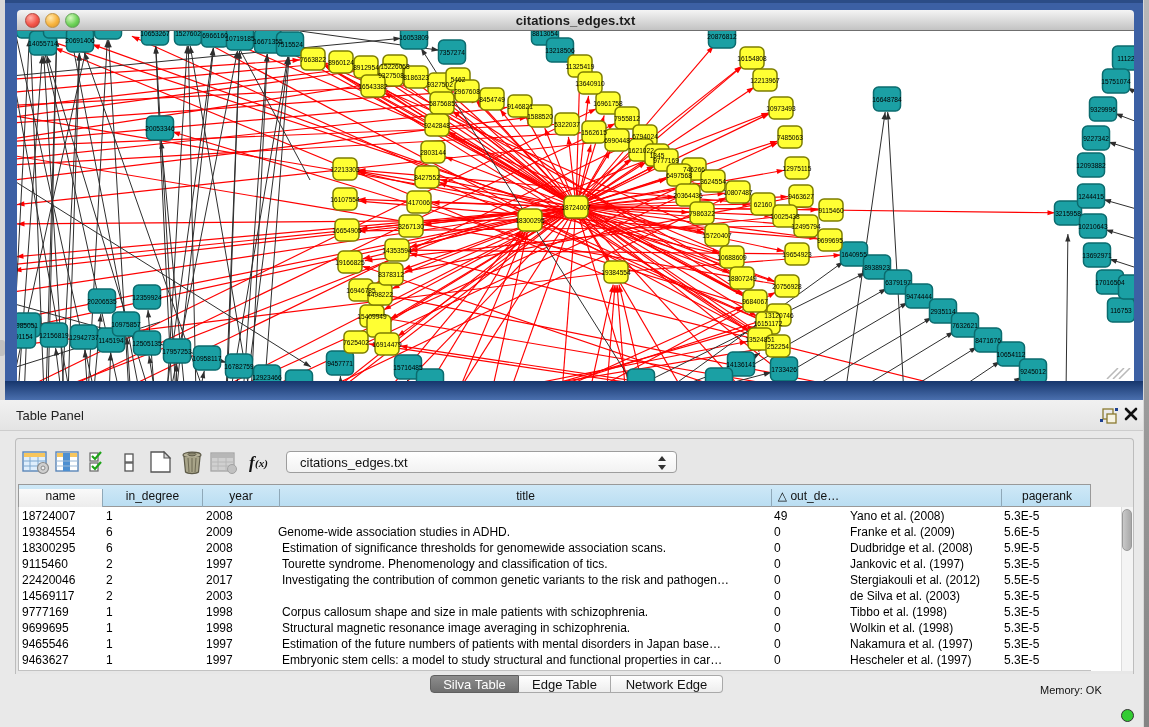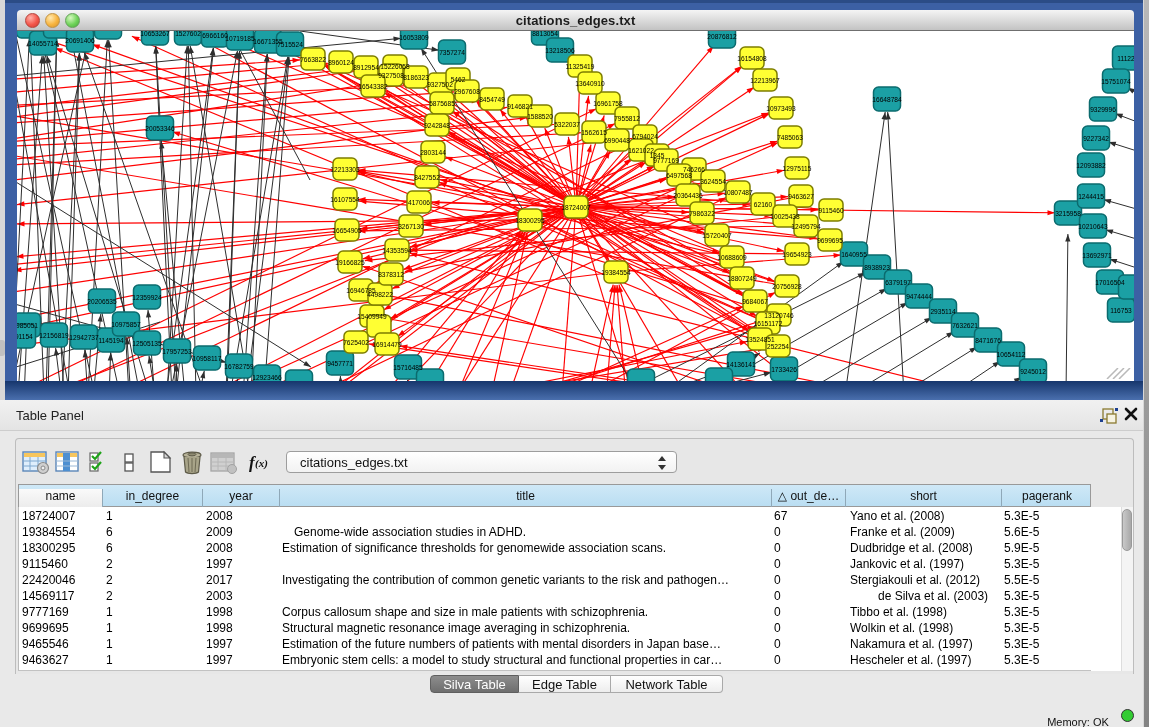--- a/index.html
+++ b/index.html
@@ -25,21 +25,21 @@
 #thead { position:absolute; left:18px; top:484px; width:1073px; height:23px; background:linear-gradient(#cfe8f7,#badef2); border:1px solid #999; border-left:1px solid #999; }
 #thead span { position:absolute; top:4px; font-size:12px; color:#111; text-align:center; border-left:1px solid #8fa8b8; height:23px; padding-top:0; }
 #tbody { position:absolute; left:18px; top:507px; width:1103px; height:164px; background:#fff; border-left:1px solid #bbb; border-bottom:1px solid #c2c2c2; }
 #tbodyext { position:absolute; left:1091px; top:507px; width:42px; height:164px; background:#fff; border-right:1px solid #bbb; }
 #vscroll { position:absolute; left:1121px; top:507px; width:12px; height:164px; background:#f4f4f4; border-left:1px solid #ddd; }
 #vthumb { position:absolute; left:1122px; top:509px; width:10px; height:42px; background:linear-gradient(90deg,#c9c9c9,#a8a8a8); border:1px solid #999; border-radius:5px; }
 .trow { position:absolute; left:18px; width:1073px; height:16px; font-size:12px; color:#000; }
 .trow span { position:absolute; top:1px; white-space:nowrap; overflow:hidden; }
 #tabs { position:absolute; left:430px; top:675px; height:18px; }
 .tab { position:absolute; top:0; height:18px; font-size:13px; text-align:center; line-height:17px; }
-#memok { position:absolute; top:716px; left:1040px; width:76px; text-align:center; font-size:11px; color:#111; }
+#memok { position:absolute; top:684px; left:1040px; width:76px; text-align:left; font-size:11px; color:#111; }
 #memdot { position:absolute; top:709px; left:1121px; width:13px; height:13px; border-radius:50%; background:#33cc33; border:1.5px solid #333; }
 </style></head>
 <body>
 <div id="page">
   <div id="frame">
       <div class="topline"></div>
       <div class="botgrad"></div>
     </div>
   <div id="lstrip"></div>
     <div id="rstrip"></div>
@@ -878,76 +878,76 @@
         <polygon points="4,0 8,5 0,5" fill="#333"></polygon>
         <polygon points="4,14 8,9 0,9" fill="#333"></polygon>
       </svg>
   </div>
   <div id="thead">
     <span style="left:0;width:83px;border-left:none;background:linear-gradient(#fafafa,#e8e8e8)">name</span>
     <span style="left:83px;width:100px">in_degree</span>
     <span style="left:183px;width:77px">year</span>
     <span style="left:260px;width:492px">title</span>
     <span style="left:752px;width:74px">△ out_de…</span>
-    <span style="left:826px;width:156px">short</span>
     <span style="left:982px;width:91px">pagerank</span>
   </div>
   <div id="tbody"></div>
   <div id="tbodyext"></div>
   <div id="vscroll"></div>
     <div id="vthumb"></div>
   <div class="trow" style="top:508px">
 <span style="left:4px">18724007</span>
       <span style="left:88px">1</span>
       <span style="left:188px">2008</span>
-      <span style="left:756px">67</span>
+      <span style="left:756px">49</span>
       <span style="left:832px;width:160px">Yano et al. (2008)</span>
       <span style="left:986px">5.3E-5</span>
 </div>
 <div class="trow" style="top:524px">
 <span style="left:4px">19384554</span>
       <span style="left:88px">6</span>
       <span style="left:188px">2009</span>
-      <span style="left:276px;width:486px">Genome-wide association studies in ADHD.</span>
+      <span style="left:260px;width:486px">Genome-wide association studies in ADHD.</span>
       <span style="left:756px">0</span>
       <span style="left:832px;width:160px">Franke et al. (2009)</span>
       <span style="left:986px">5.6E-5</span>
 </div>
 <div class="trow" style="top:540px">
 <span style="left:4px">18300295</span>
       <span style="left:88px">6</span>
       <span style="left:188px">2008</span>
       <span style="left:264px;width:486px">Estimation of significance thresholds for genomewide association scans.</span>
       <span style="left:756px">0</span>
       <span style="left:832px;width:160px">Dudbridge et al. (2008)</span>
       <span style="left:986px">5.9E-5</span>
 </div>
 <div class="trow" style="top:556px">
 <span style="left:4px">9115460</span>
       <span style="left:88px">2</span>
       <span style="left:188px">1997</span>
+      <span style="left:264px;width:486px">Tourette syndrome. Phenomenology and classification of tics.</span>
       <span style="left:756px">0</span>
       <span style="left:832px;width:160px">Jankovic et al. (1997)</span>
       <span style="left:986px">5.3E-5</span>
 </div>
 <div class="trow" style="top:572px">
 <span style="left:4px">22420046</span>
       <span style="left:88px">2</span>
       <span style="left:188px">2017</span>
       <span style="left:264px;width:486px">Investigating the contribution of common genetic variants to the risk and pathogen…</span>
       <span style="left:756px">0</span>
       <span style="left:832px;width:160px">Stergiakouli et al. (2012)</span>
       <span style="left:986px">5.5E-5</span>
 </div>
 <div class="trow" style="top:588px">
 <span style="left:4px">14569117</span>
       <span style="left:88px">2</span>
       <span style="left:188px">2003</span>
       <span style="left:756px">0</span>
-      <span style="left:860px;width:160px">de Silva et al. (2003)</span>
+      <span style="left:832px;width:160px">de Silva et al. (2003)</span>
       <span style="left:986px">5.3E-5</span>
 </div>
 <div class="trow" style="top:604px">
 <span style="left:4px">9777169</span>
       <span style="left:88px">1</span>
       <span style="left:188px">1998</span>
       <span style="left:264px;width:486px">Corpus callosum shape and size in male patients with schizophrenia.</span>
       <span style="left:756px">0</span>
       <span style="left:832px;width:160px">Tibbo et al. (1998)</span>
       <span style="left:986px">5.3E-5</span>
@@ -975,16 +975,16 @@
       <span style="left:88px">1</span>
       <span style="left:188px">1997</span>
       <span style="left:264px;width:486px">Embryonic stem cells: a model to study structural and functional properties in car…</span>
       <span style="left:756px">0</span>
       <span style="left:832px;width:160px">Hescheler et al. (1997)</span>
       <span style="left:986px">5.3E-5</span>
 </div>
   <div id="tabs">
     <div class="tab" style="left:0;width:89px;background:linear-gradient(#8d8d8d,#6e6e6e);color:#fff;border:1px solid #5f5f5f;border-radius:4px 0 0 4px;">Silva Table</div>
     <div class="tab" style="left:89px;width:92px;background:linear-gradient(#ffffff,#ededed);color:#111;border:1px solid #a9a9a9;border-left:none;">Edge Table</div>
-    <div class="tab" style="left:181px;width:112px;background:linear-gradient(#ffffff,#ededed);color:#111;border:1px solid #a9a9a9;border-left:none;border-radius:0 4px 4px 0;">Network Table</div>
+    <div class="tab" style="left:181px;width:112px;background:linear-gradient(#ffffff,#ededed);color:#111;border:1px solid #a9a9a9;border-left:none;border-radius:0 4px 4px 0;">Network Edge</div>
   </div>
   <div id="memok">Memory: OK</div>
     <div id="memdot"></div>
 </div>
 </body></html>

